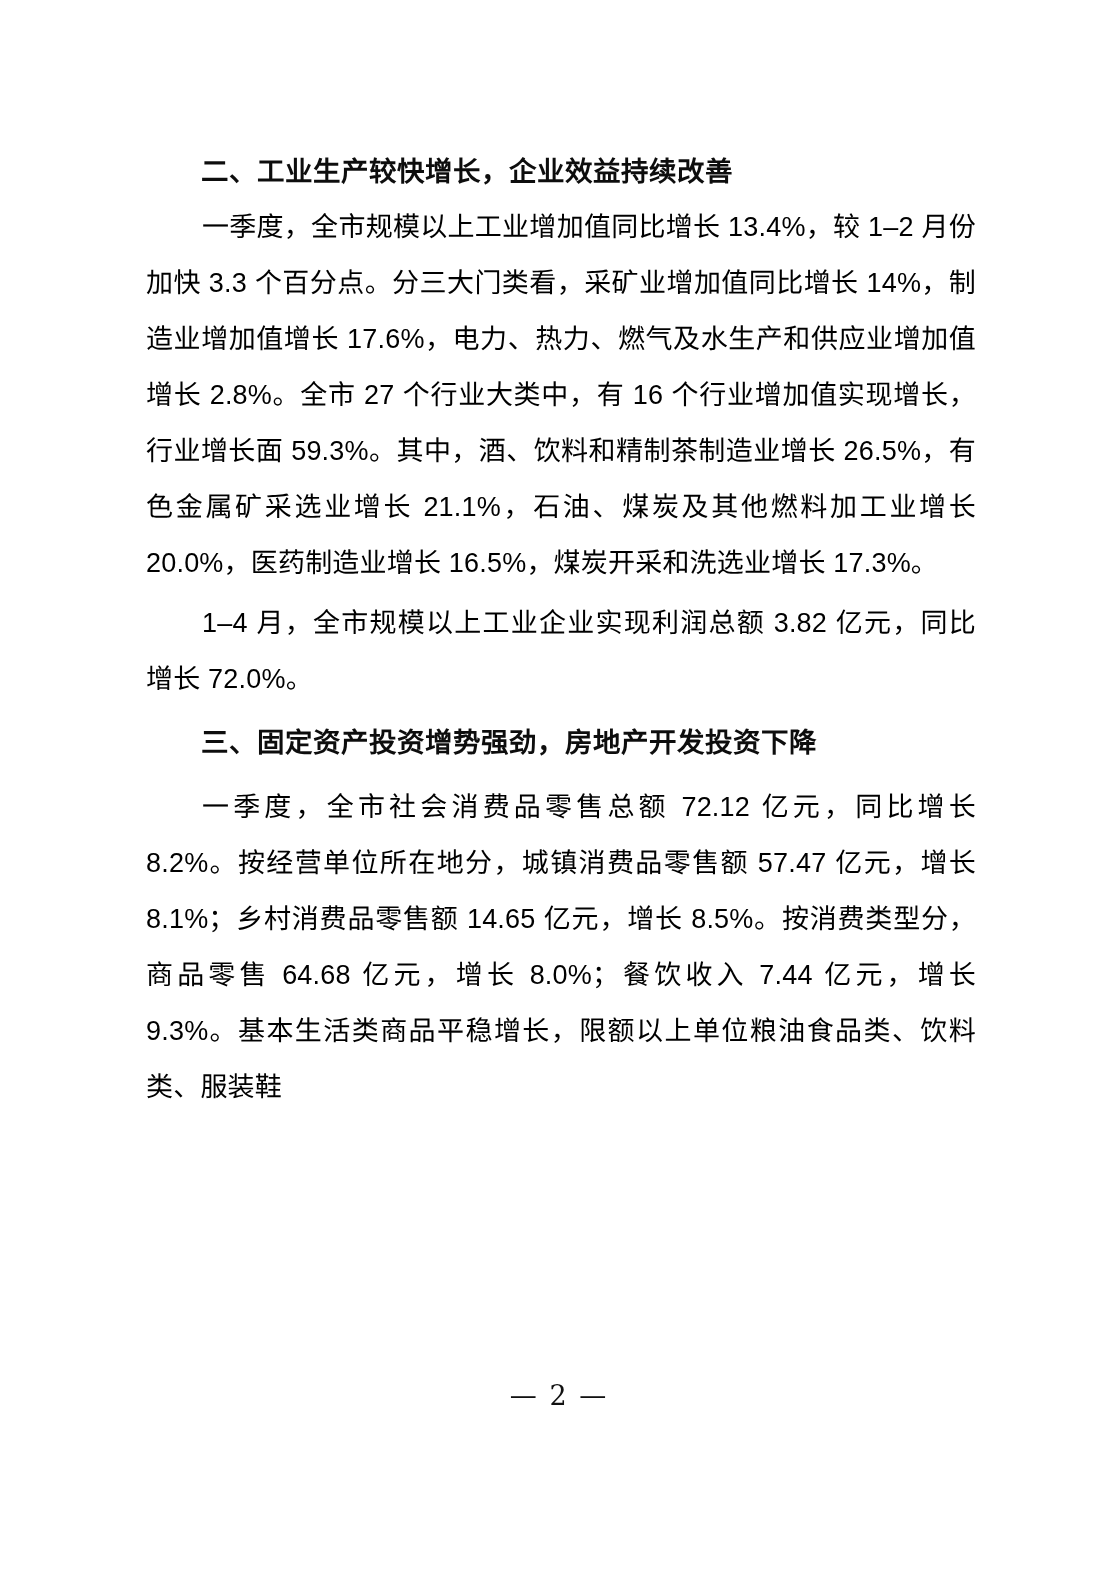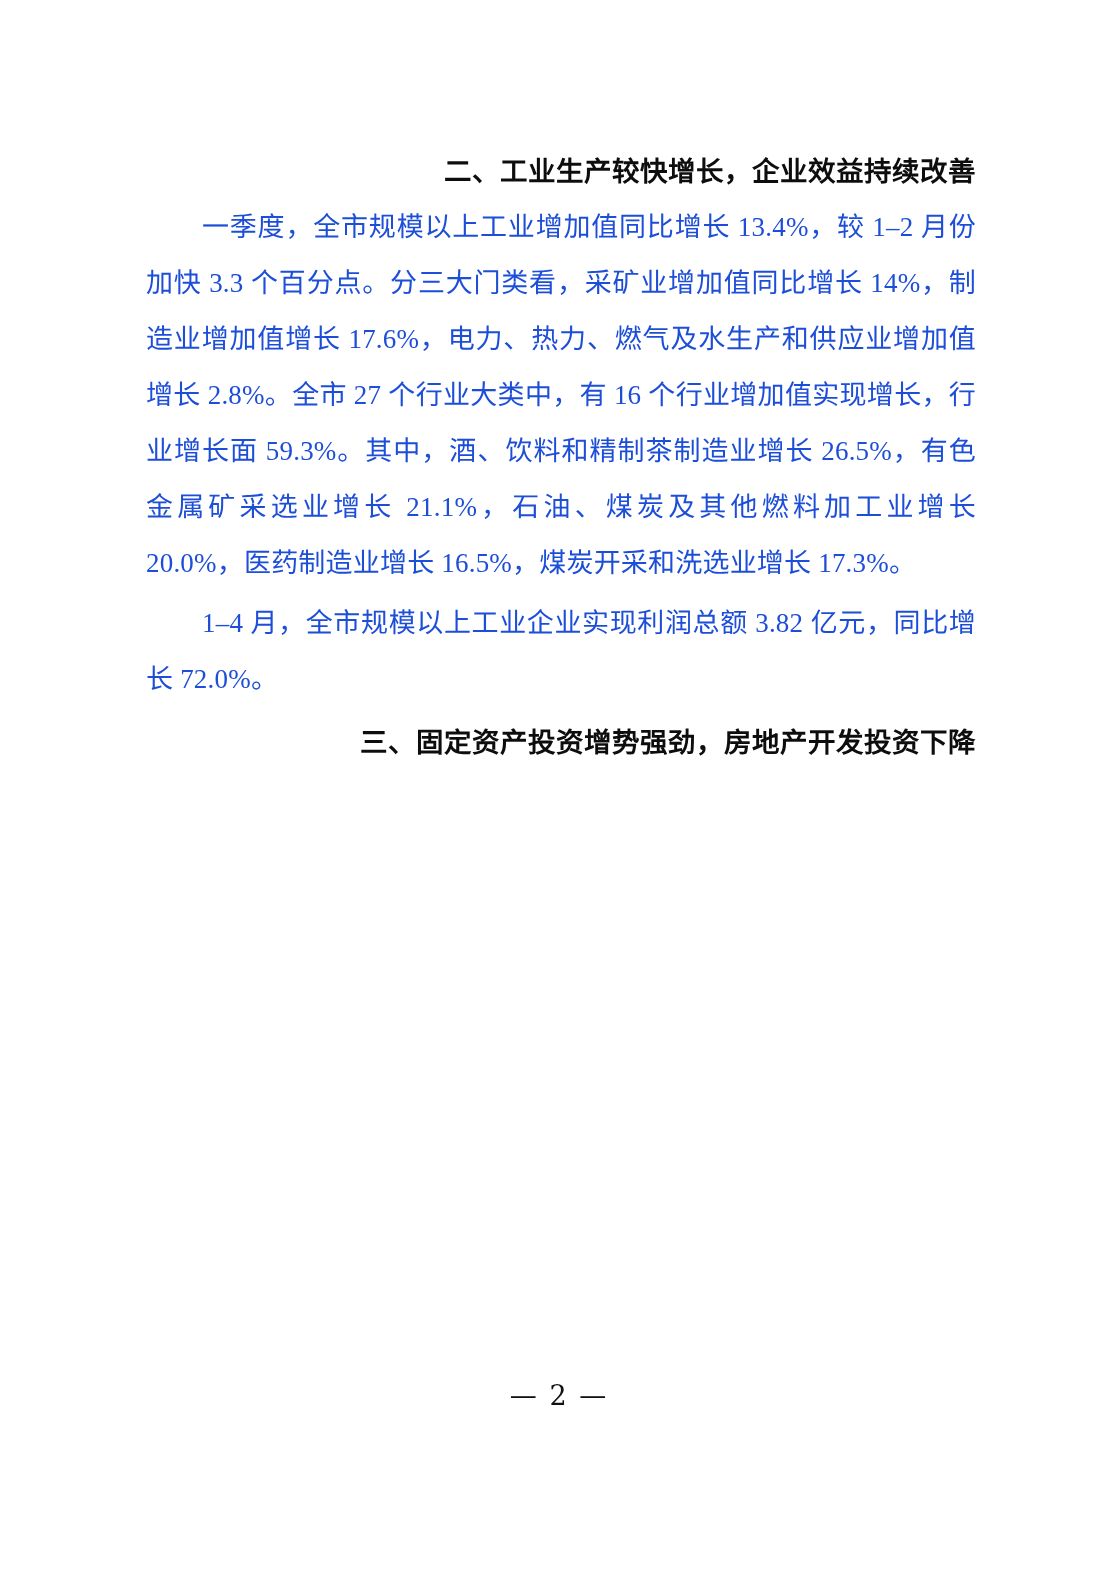--- a/index.html
+++ b/index.html
@@ -24,27 +24,26 @@
   }
   .heading {
     font-family: "DejaVu Serif", "Liberation Serif", serif;
     font-weight: bold;
     font-size: 27.5px;
     line-height: 1.55;
     color: #0d0d0d;
     text-indent: 55px;
     letter-spacing: 0.5px;
     margin: 0 0 6px 0;
-    text-align: right;
   }
   .para {
-    font-family: Liberation Serif, serif;
+    font-family: Liberation Sans, sans-serif;
     font-size: 27px;
     line-height: 56px;
-    color: #1d4ed8;
+    color: #000000;
     text-indent: 56px;
     text-align: justify;
     text-justify: inter-ideograph;
     margin: 0 0 4px 0;
     letter-spacing: 0.2px;
   }
   .spacer-sm { height: 10px; }
   .footer {
     position: absolute;
     left: 0;
@@ -66,17 +65,18 @@
     <h2 class="heading">二、工业生产较快增长，企业效益持续改善</h2>
     <p class="para">一季度，全市规模以上工业增加值同比增长 13.4%，较 1–2 月份加快 3.3 个百分点。分三大门类看，采矿业增加值同比增长 14%，制造业增加值增长 17.6%，电力、热力、燃气及水生产和供应业增加值增长 2.8%。全市 27 个行业大类中，有 16 个行业增加值实现增长，行业增长面 59.3%。其中，酒、饮料和精制茶制造业增长 26.5%，有色金属矿采选业增长 21.1%，石油、煤炭及其他燃料加工业增长 20.0%，医药制造业增长 16.5%，煤炭开采和洗选业增长 17.3%。</p>
     <p class="para">1–4 月，全市规模以上工业企业实现利润总额 3.82 亿元，同比增长 72.0%。</p>
 
     <div class="spacer-sm"></div>
 
     <h2 class="heading">三、固定资产投资增势强劲，房地产开发投资下降</h2>
 
     <div class="spacer-sm"></div>
 
+    <p class="para">一季度，全市社会消费品零售总额 72.12 亿元，同比增长 8.2%。按经营单位所在地分，城镇消费品零售额 57.47 亿元，增长 8.1%；乡村消费品零售额 14.65 亿元，增长 8.5%。按消费类型分，商品零售 64.68 亿元，增长 8.0%；餐饮收入 7.44 亿元，增长 9.3%。基本生活类商品平稳增长，限额以上单位粮油食品类、饮料类、服装鞋</p>
 
   </div>
 
   <div class="footer">— 2 —</div>
 </div>
 
 </body></html>

